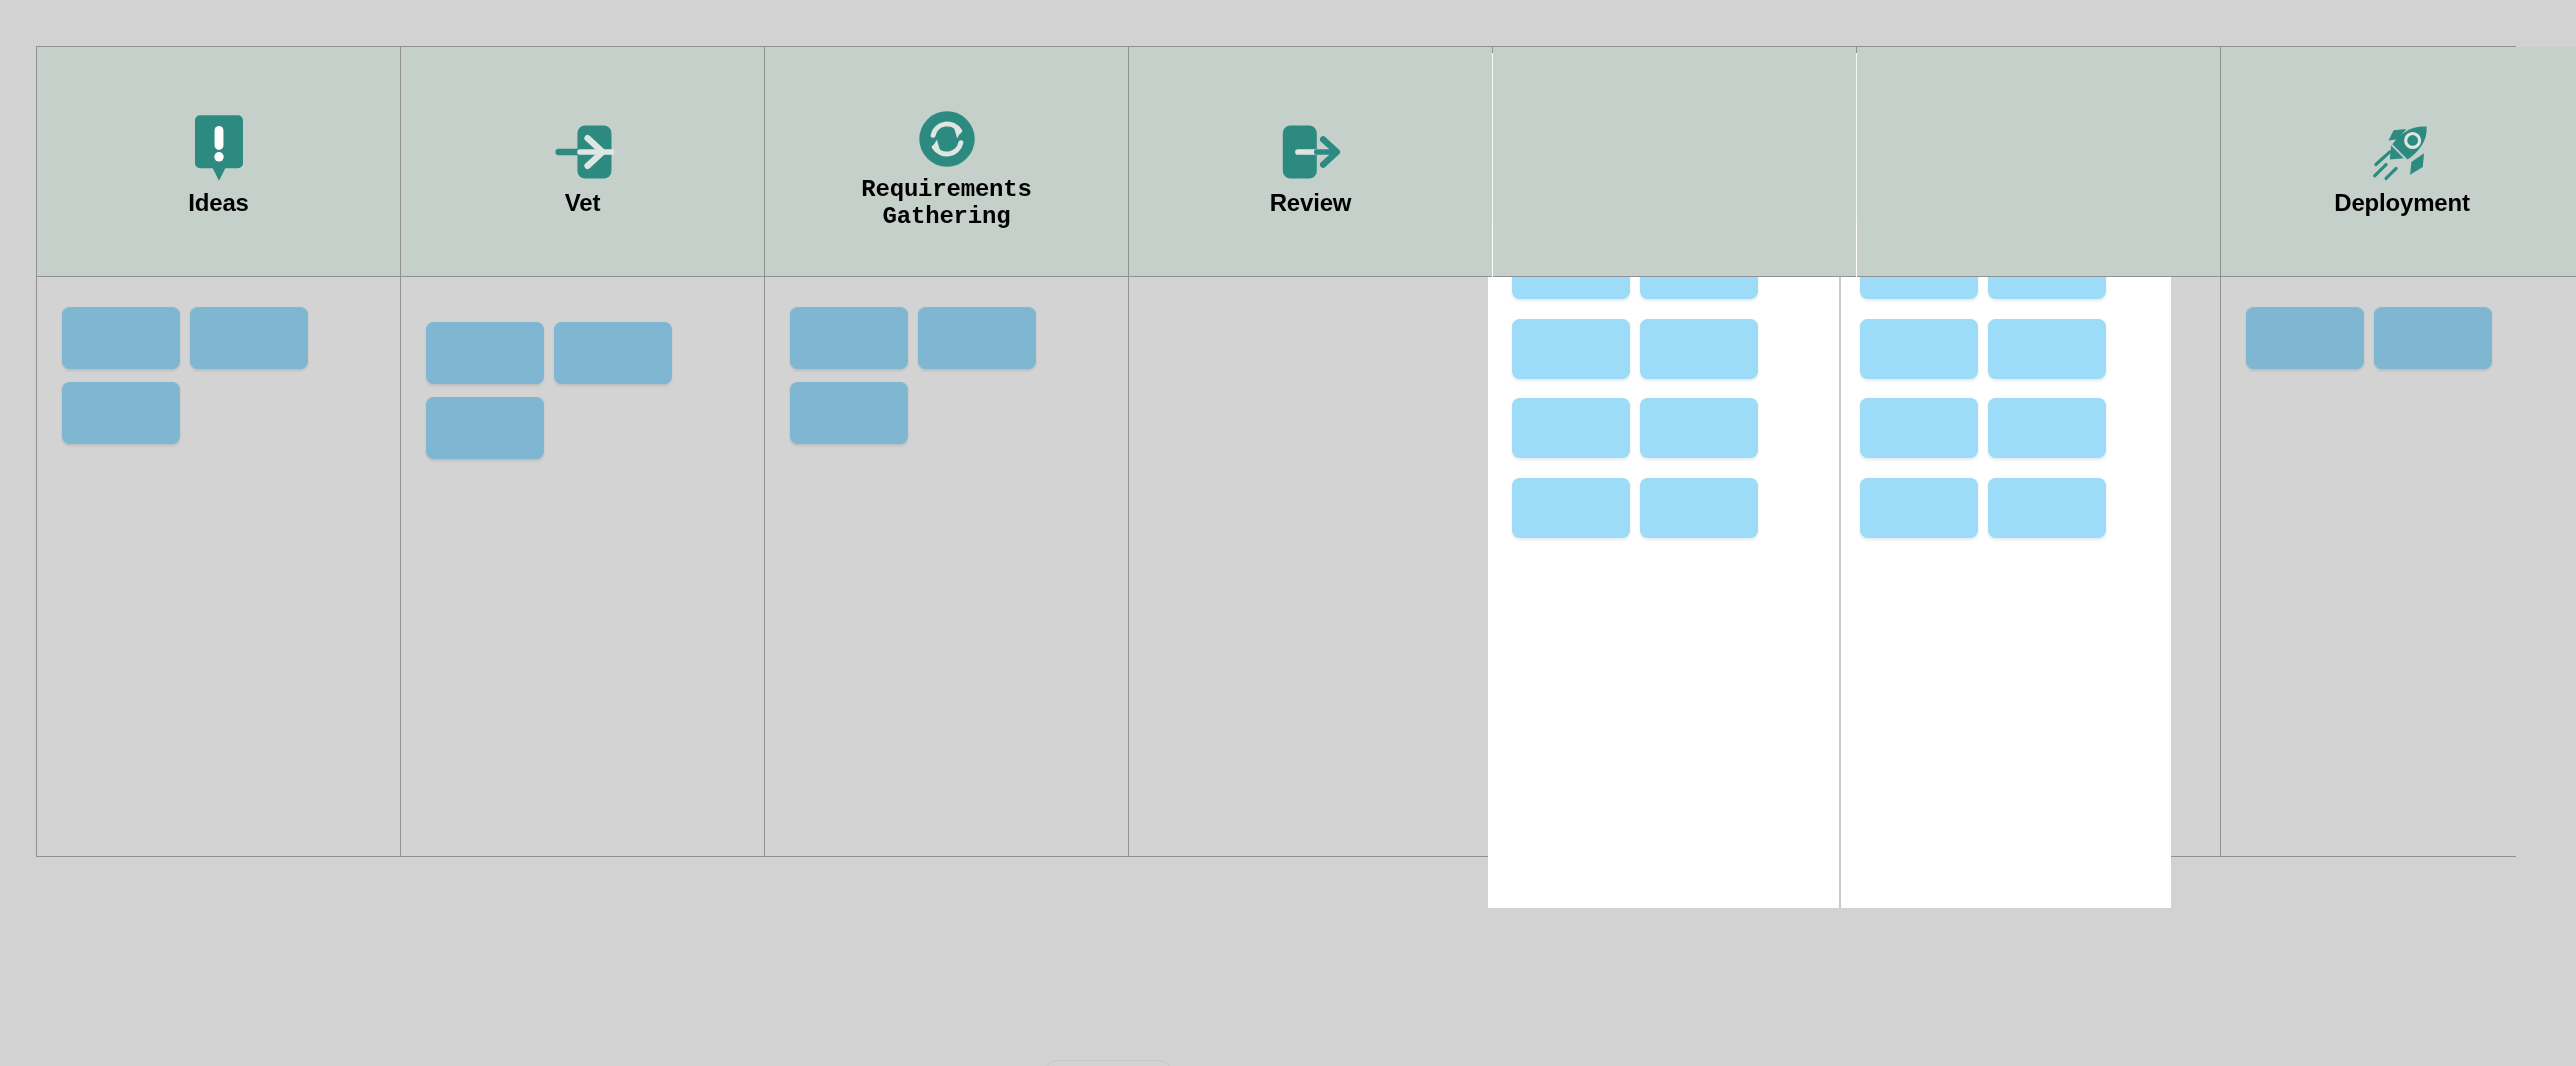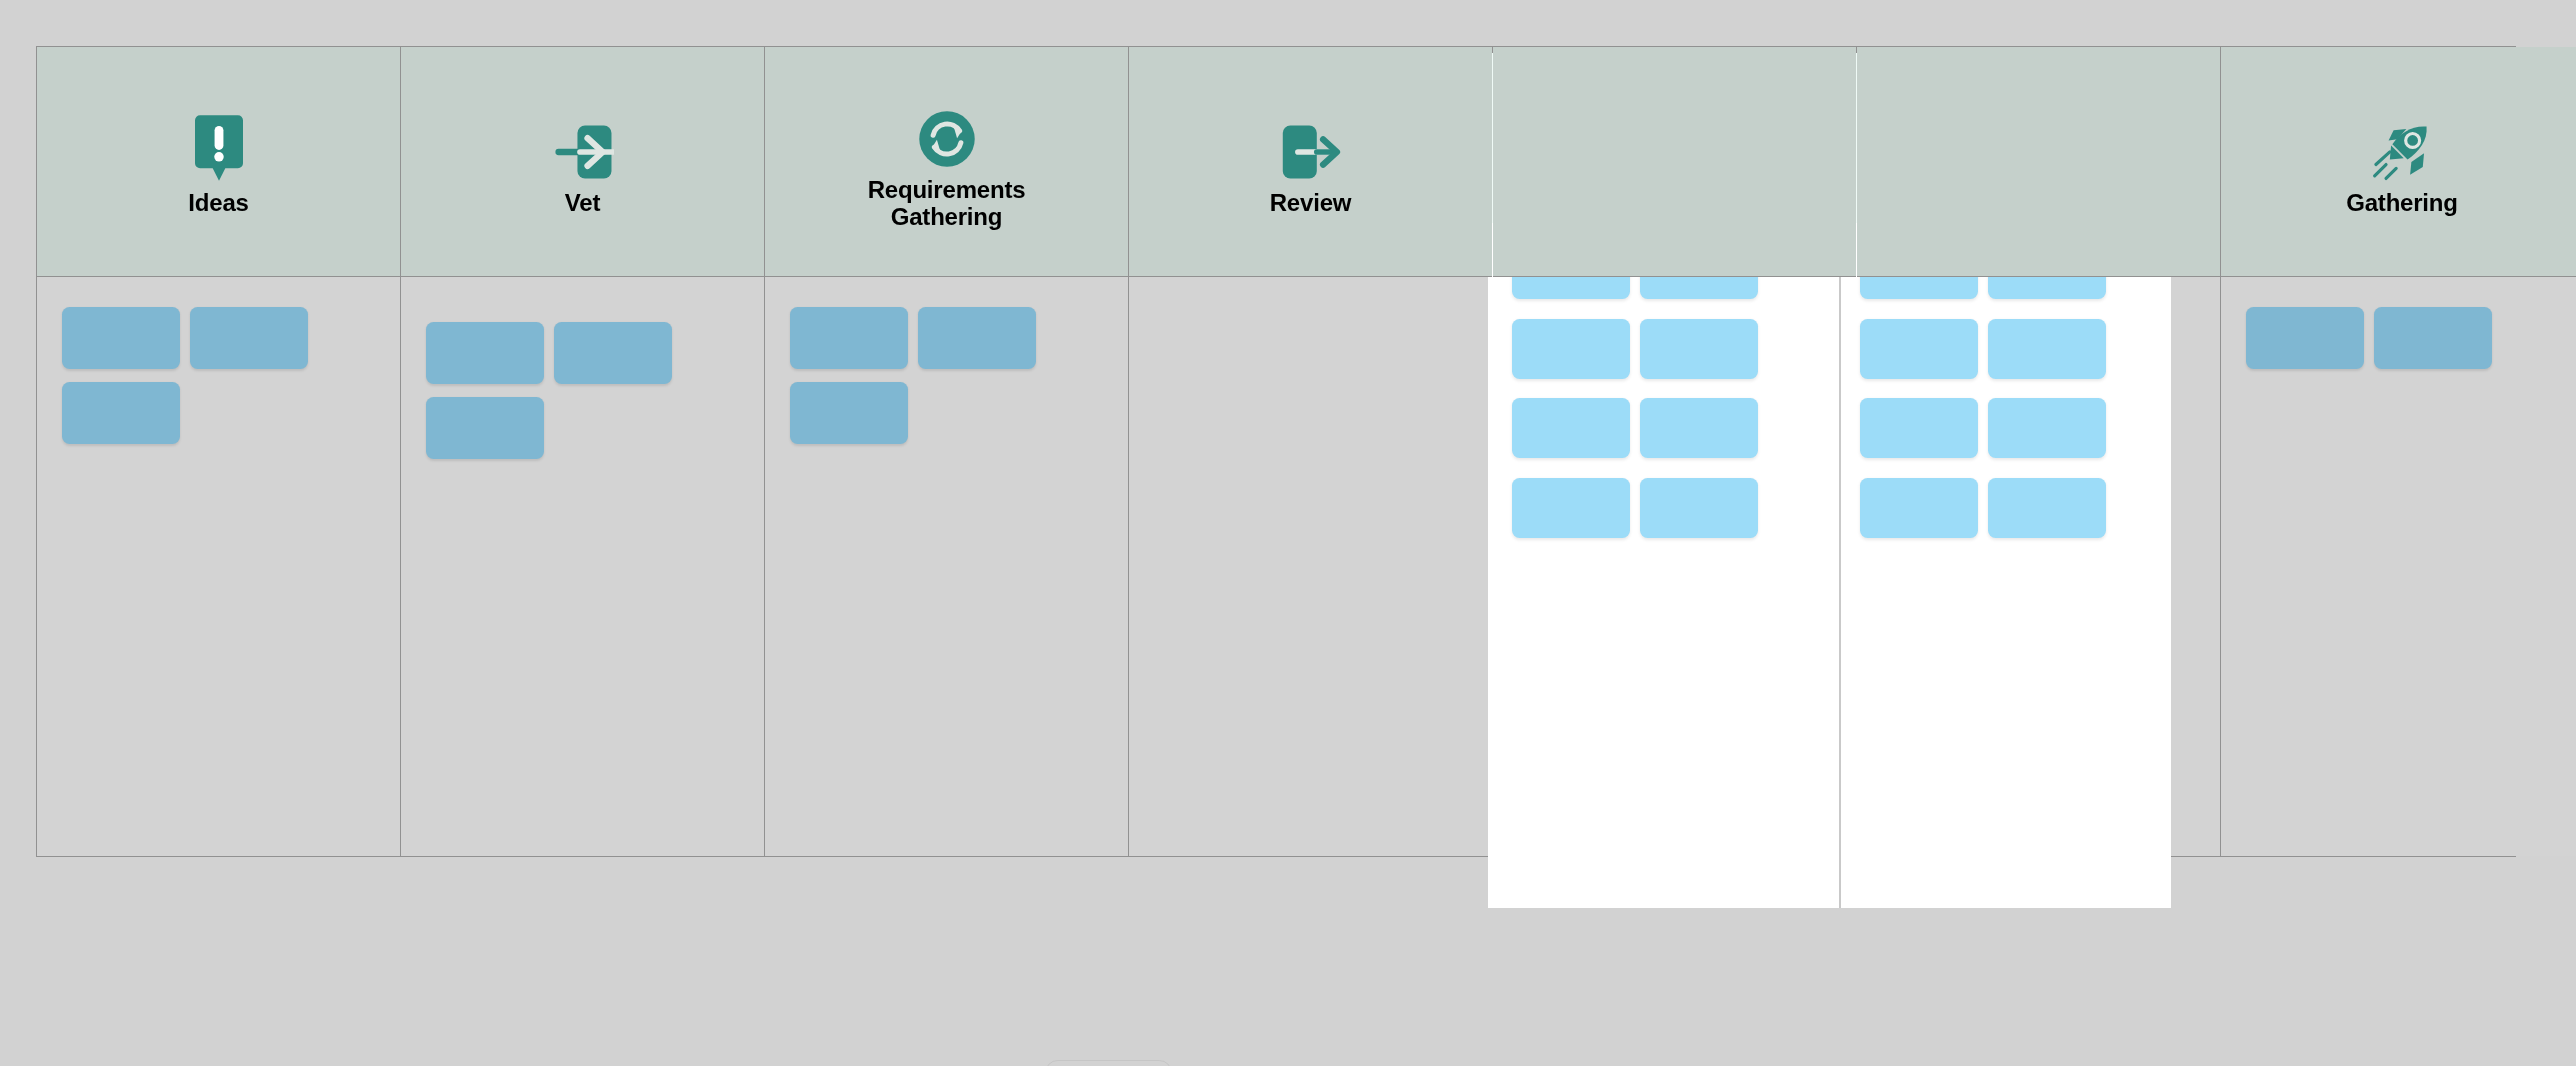--- a/index.html
+++ b/index.html
@@ -237,21 +237,21 @@
       </div>
       <div class="col-body">
         <div class="card-grid">
           <div class="card"></div>
           <div class="card"></div>
           <div class="card"></div>
         </div>
       </div>
     </div>
 
-    <div class="column" style="width:364px;">
+    <div class="column" style="width:364px;font-family:Liberation Mono, monospace;">
       <div class="col-header">
         <div class="icon-slot">
           <svg width="58" height="58" viewBox="0 0 92 92">
             <circle cx="46" cy="46" r="44" fill="#2d8a80"></circle>
             <path d="M24 40 A23 23 0 0 1 66 33" stroke="#dfe6e2" stroke-width="8" fill="none" stroke-linecap="round"></path>
             <path d="M68 52 A23 23 0 0 1 26 59" stroke="#dfe6e2" stroke-width="8" fill="none" stroke-linecap="round"></path>
             <path d="M56 24 L70 32 L62 45 Z" fill="#dfe6e2"></path>
             <path d="M36 68 L22 60 L30 47 Z" fill="#dfe6e2"></path>
           </svg>
         </div>
@@ -300,21 +300,21 @@
             <path d="M86 4 C64 2 44 14 32 32 L56 56 C74 44 88 26 86 4 Z" fill="#2d8a80"></path>
             <circle cx="64" cy="26" r="11" fill="none" stroke="#dfe6e2" stroke-width="5"></circle>
             <path d="M34 10 L54 8 L40 24 L26 26 Z" fill="#2d8a80"></path>
             <path d="M30 34 L50 54 L28 56 Z" fill="#2d8a80"></path>
             <path d="M62 60 L82 46 L80 68 L60 80 Z" fill="#2d8a80"></path>
             <path d="M6 64 L28 44" stroke="#2d8a80" stroke-width="5" stroke-linecap="round"></path>
             <path d="M4 82 L22 64" stroke="#2d8a80" stroke-width="5" stroke-linecap="round"></path>
             <path d="M22 86 L38 70" stroke="#2d8a80" stroke-width="5" stroke-linecap="round"></path>
           </svg>
         </div>
-        <div class="col-title">Gathering</div>
+        <div class="col-title">Deployment</div>
       </div>
       <div class="col-body">
         <div class="card-grid">
           <div class="card"></div>
           <div class="card"></div>
         </div>
       </div>
     </div>
 
   </div>

